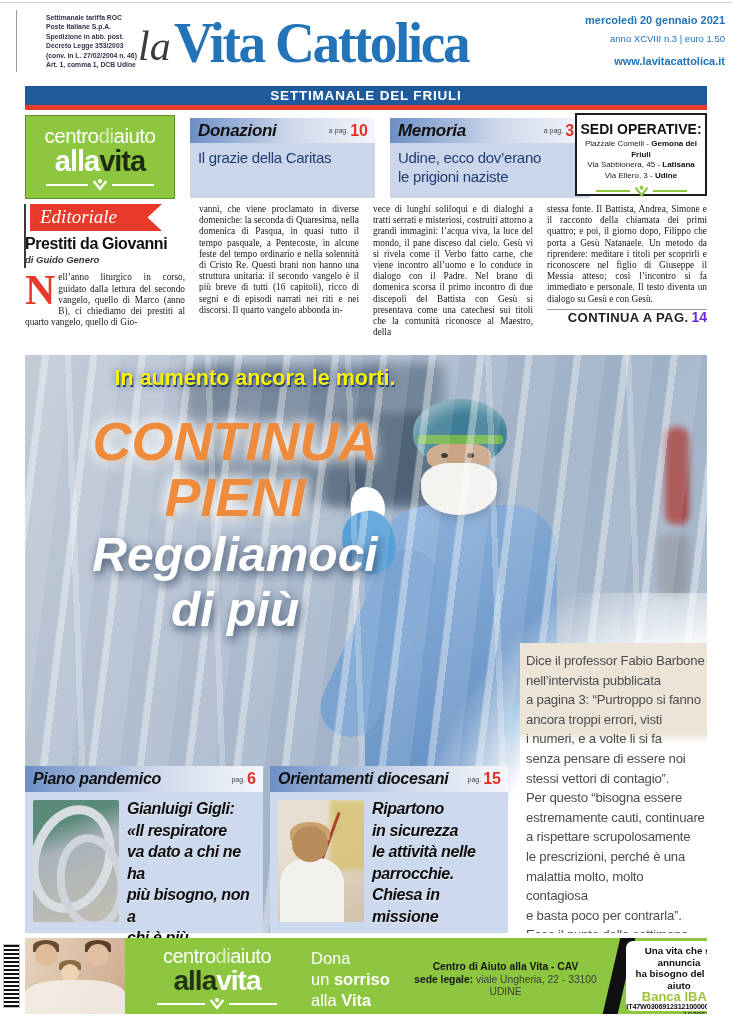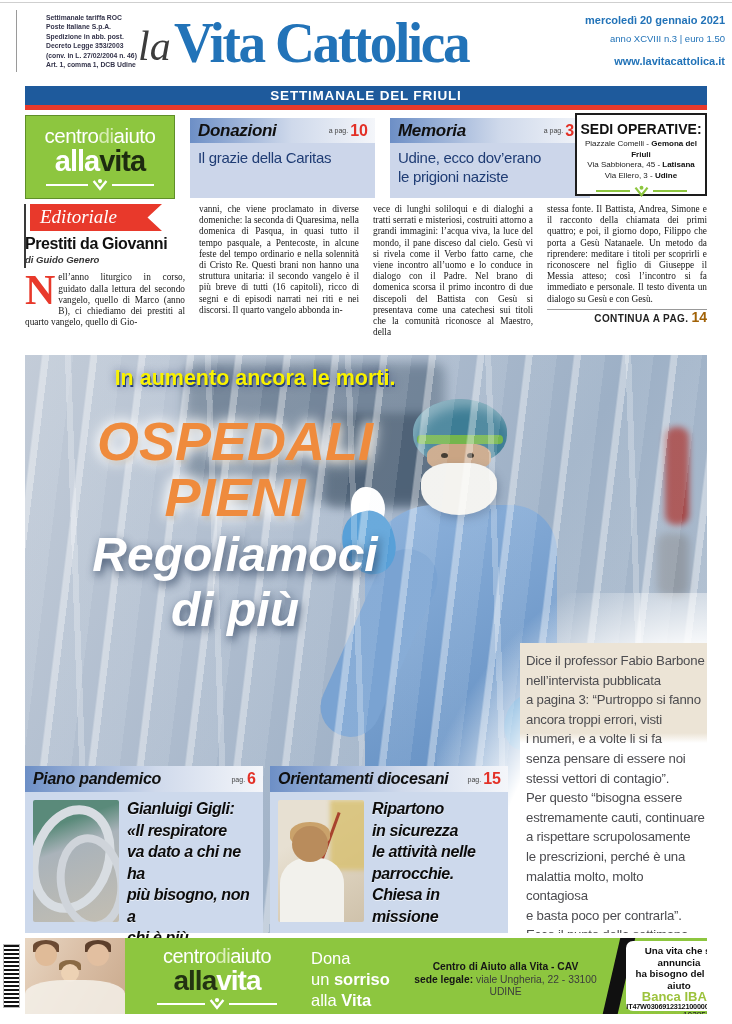--- a/index.html
+++ b/index.html
@@ -63,22 +63,22 @@
         clip-path:polygon(0 0,100% 0,89% 50%,100% 100%,0 100%);}
   .ribbon span{font-family:"Liberation Serif",serif;font-style:italic;color:#fff;font-size:19px;
         line-height:26px;padding-left:10px;display:block;}
   .ehead{font-family:"Liberation Sans",sans-serif;font-weight:bold;font-size:16px;letter-spacing:-.4px;
         color:#111;margin-top:7px;}
   .ebyline{font-family:"Liberation Sans",sans-serif;font-weight:bold;font-style:italic;font-size:9.5px;
         color:#333;margin-top:5px;margin-bottom:7px;}
   .dropcap{float:left;color:#e8392b;font-weight:bold;font-size:42px;line-height:36px;margin:0 3px 0 0;}
   .continua{margin-top:4px;border-top:1px solid #999;padding-top:2px;text-align:right;
         font-family:"Liberation Sans",sans-serif;}
-  .continua .lbl{font-size:10px;font-weight:bold;color:#222;letter-spacing:.4px;}
-  .continua .pg{font-size:14px;font-weight:bold;color:#a16207;margin-left:3px;}
+  .continua .lbl{font-size:13px;font-weight:bold;color:#222;letter-spacing:.4px;}
+  .continua .pg{font-size:14px;font-weight:bold;color:#6d28d9;margin-left:3px;}
 
   
   .cover{left:25px;top:355px;width:682px;height:578px;overflow:hidden;background:#aebcce;}
   .ph-base{position:absolute;inset:0;background:linear-gradient(120deg,#c3ccd8 0%,#aebcce 35%,#9db0c6 60%,#b6c3d2 100%);}
   .blob{position:absolute;border-radius:10px;}
   .shelf1{left:160px;top:8px;width:260px;height:140px;background:#44596f;opacity:.55;filter:blur(6px);}
   .shelf2{left:300px;top:58px;width:150px;height:95px;background:#2e4257;opacity:.5;filter:blur(4px);}
   .ext{left:640px;top:72px;width:24px;height:98px;background:#a53430;opacity:.85;filter:blur(3px);}
   .ext2{left:632px;top:178px;width:32px;height:64px;background:#8a8f96;opacity:.7;filter:blur(4px);}
   .towel{left:545px;top:468px;width:132px;height:122px;background:#ead9c0;border-radius:14px;filter:blur(2px);}
@@ -300,21 +300,21 @@
       <div class="eye eyeR"></div>
       <div class="mask"></div>
     </div>
     <div class="plastic"></div>
     <div class="fadewhite"></div>
 
     <div class="kicker">
       <div>In aumento ancora le morti.</div>
     </div>
     <div class="bigtitle">
-      <div>OSPEDALI</div>
+      <div>CONTINUA</div>
       <div>PIENI</div>
     </div>
     <div class="subtitle">
       <div>Regoliamoci</div>
       <div>di più</div>
     </div>
     <div class="quotebox preline">Dice il professor Fabio Barbone
 nell’intervista pubblicata
 a pagina 3: “Purtroppo si fanno
 ancora troppi errori, visti

